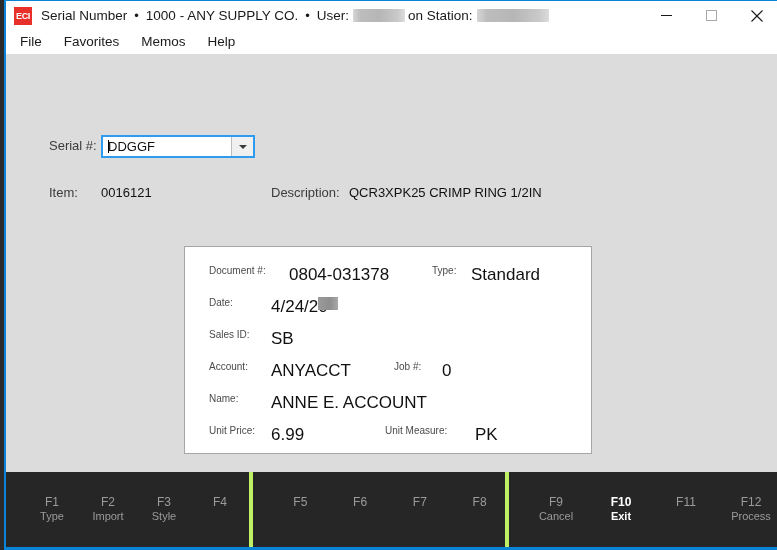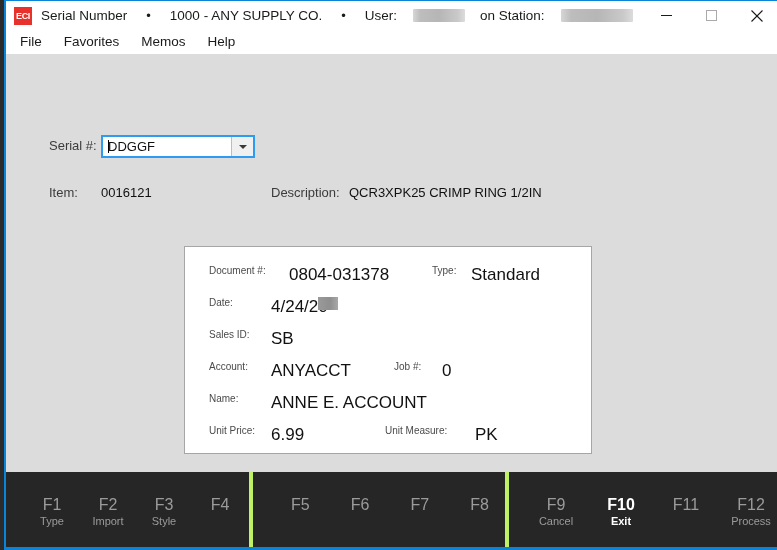--- a/index.html
+++ b/index.html
@@ -52,21 +52,21 @@
     font-family: "Liberation Sans", sans-serif;
     flex: none;
   }
   #title-text {
     margin-left: 9px;
     font-size: 13.5px;
     color: #1a1a1a;
     white-space: nowrap;
     display: flex;
     align-items: center;
-    gap: 12px;
+    gap: 0px;
   }
   .tsep { padding: 0 7px; color: #1a1a1a; font-size: 13px; }
   .redact {
     display: inline-block;
     height: 13px;
     vertical-align: -2px;
     border-radius: 1px;
     background: linear-gradient(90deg,#d6d6d6 0%, #bdbdbd 14%, #b6b6b6 50%, #c9c9c9 86%, #dcdcdc 100%);
     filter: blur(0.6px);
   }
@@ -244,21 +244,21 @@
   }
   .fngroup + .fngroup { border-left: 4px solid #bef264; gap: 9px; }
   .fnkey {
     width: 56px;
     padding-top: 23px;
     text-align: center;
     color: #9b9b9b;
     line-height: 1.25;
   }
   .fnkey .fk {
-    font-size: 16px;
+    font-size: 12px;
     display: block;
   }
   .fnkey .fl {
     font-size: 11px;
     display: block;
   }
   .fnkey.active { color: #ffffff; font-weight: bold; }
   #g1 { padding-left: 18px; }
   #g1 .fnkey { margin-right: 0px; width: 56px; }
   #g1 { width: 253px; box-sizing: border-box; }

